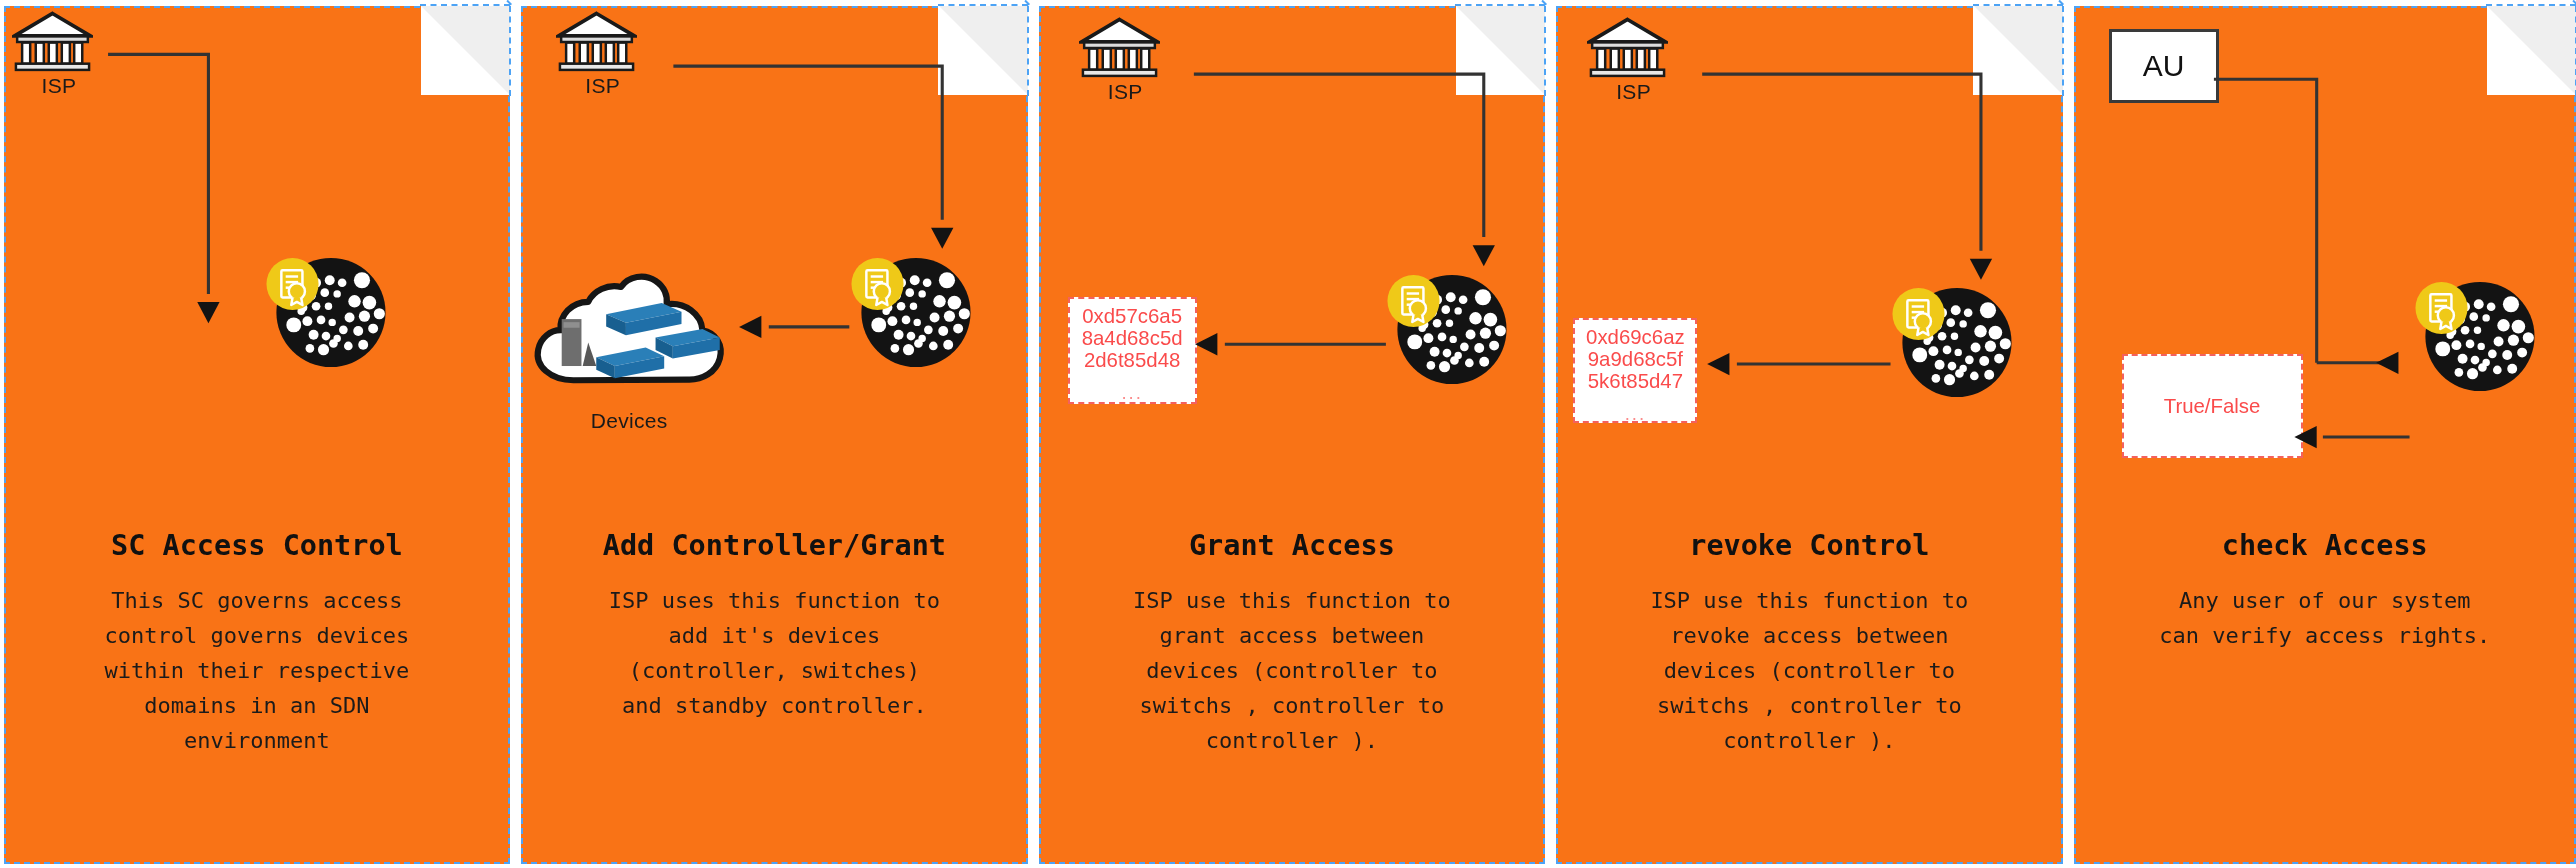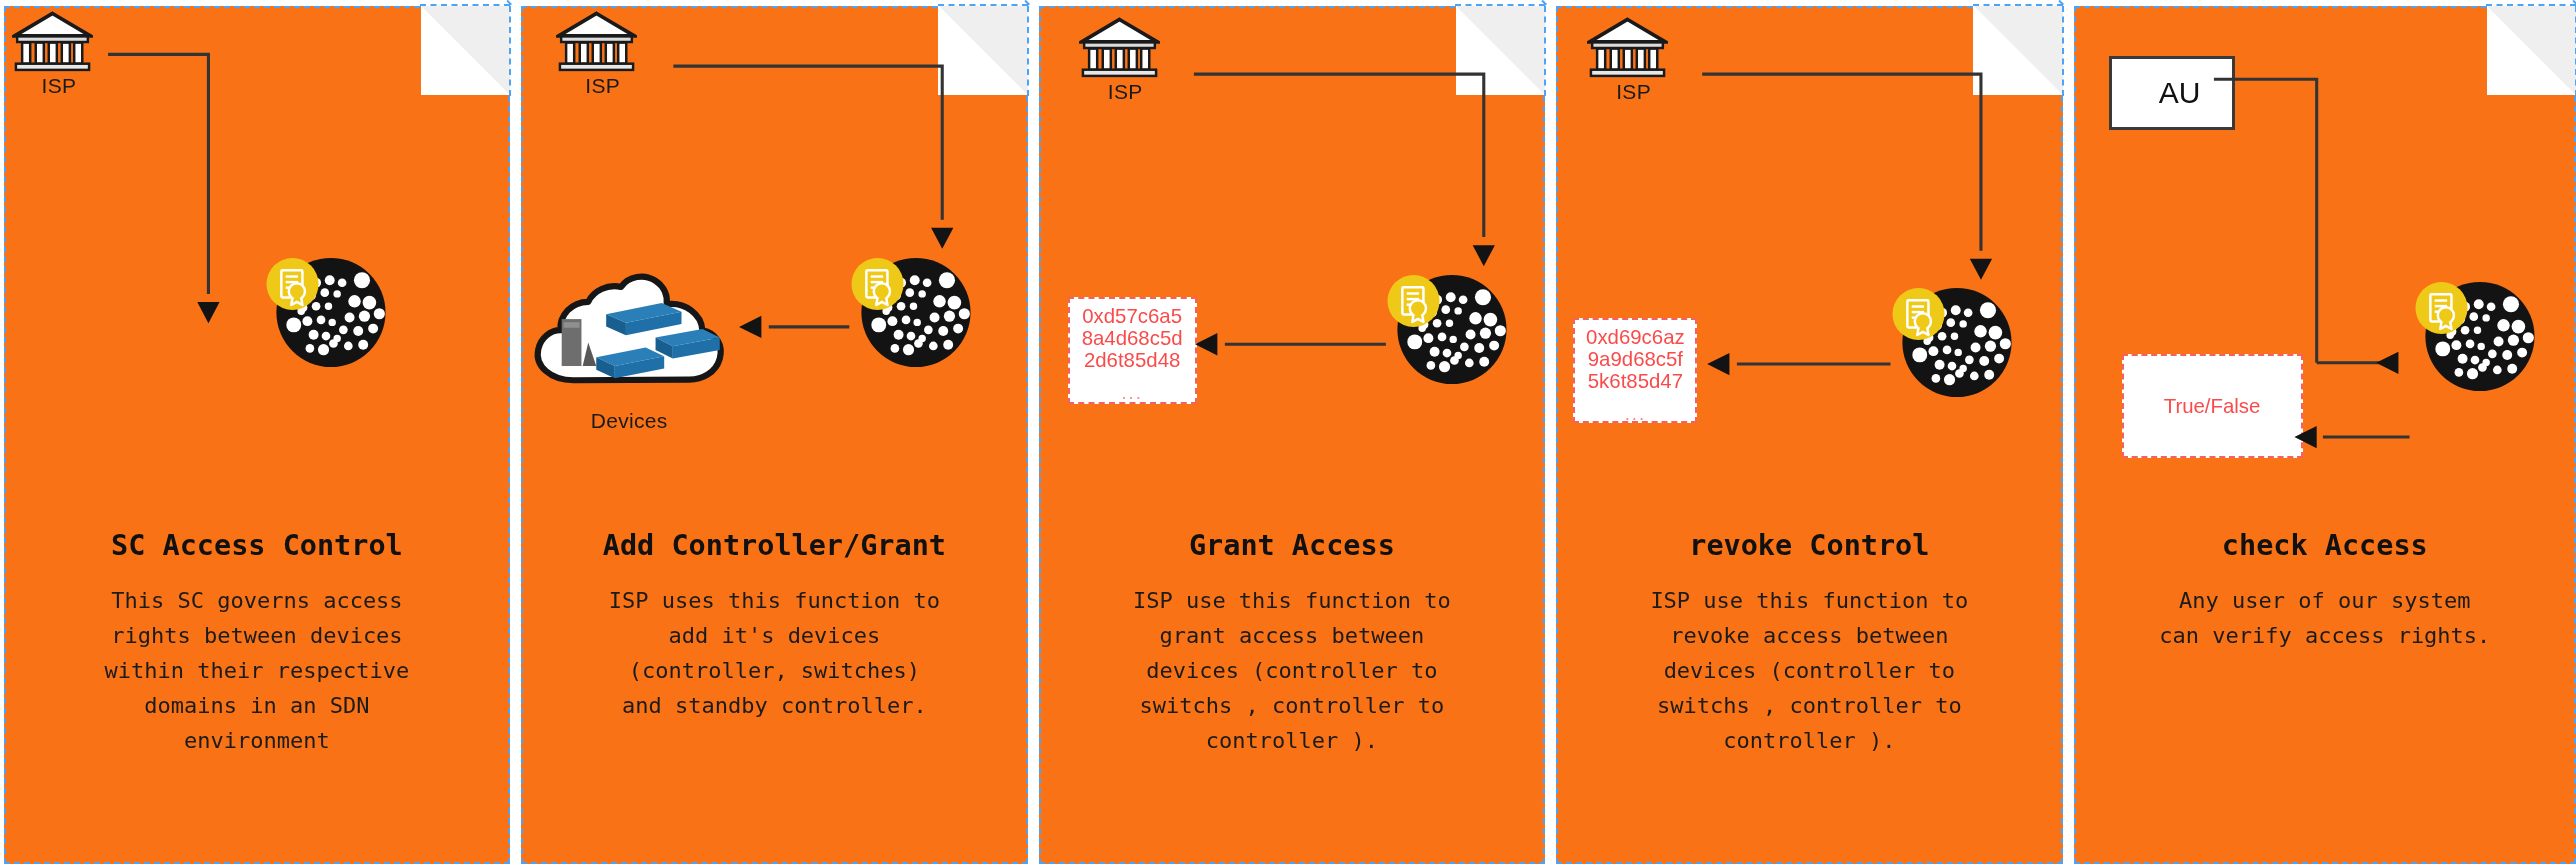--- a/index.html
+++ b/index.html
@@ -282,21 +282,21 @@
 
         <svg class="conn" viewBox="0 0 817.594 820" width="506" height="508">
           <path d="M168 78 L330 78 L330 465" stroke="#333333" stroke-width="5" fill="none"></path>
           <polygon points="330,512 312,478 348,478" fill="#131313"></polygon>
         </svg>
       </div>
 
       <div class="text-area">
         <div class="title">SC Access Control</div>
         <div class="desc">This SC governs access
-rights between devices
+control governs devices
 within their respective
 domains in an SDN
 environment</div>
       </div>
     </div>
   </div>
 
   <div class="panel" style="width:507px;margin-left:11px;">
     <div class="panel-border"></div>
     <div class="corner-cut"></div>
@@ -621,21 +621,21 @@
     <div class="panel-border"></div>
     <div class="corner-cut"></div>
     <div class="corner-fold"></div>
     <div class="fold-edge-top"></div>
     <div class="fold-edge-right"></div>
     <div class="corner-diag"></div>
 
     <div class="panel-inner">
       <div class="graphic">
 
-        <div class="au-box" style="left:35px;top:50px;padding-left:16px;">
+        <div class="au-box" style="left:35px;top:23px;">
           <span>AU</span>
         </div>
 
         <div class="node" style="left:339px;top:266px;">
           <svg class="iota-icon" width="124" height="124" viewBox="0 0 200 200">
             <circle cx="108" cy="104" r="88" fill="#131313"></circle>
             <g fill="#ffffff">
               <circle cx="158" cy="52" r="13"></circle>
                 <circle cx="170" cy="88" r="11"></circle>
               <circle cx="146" cy="86" r="10"></circle>

